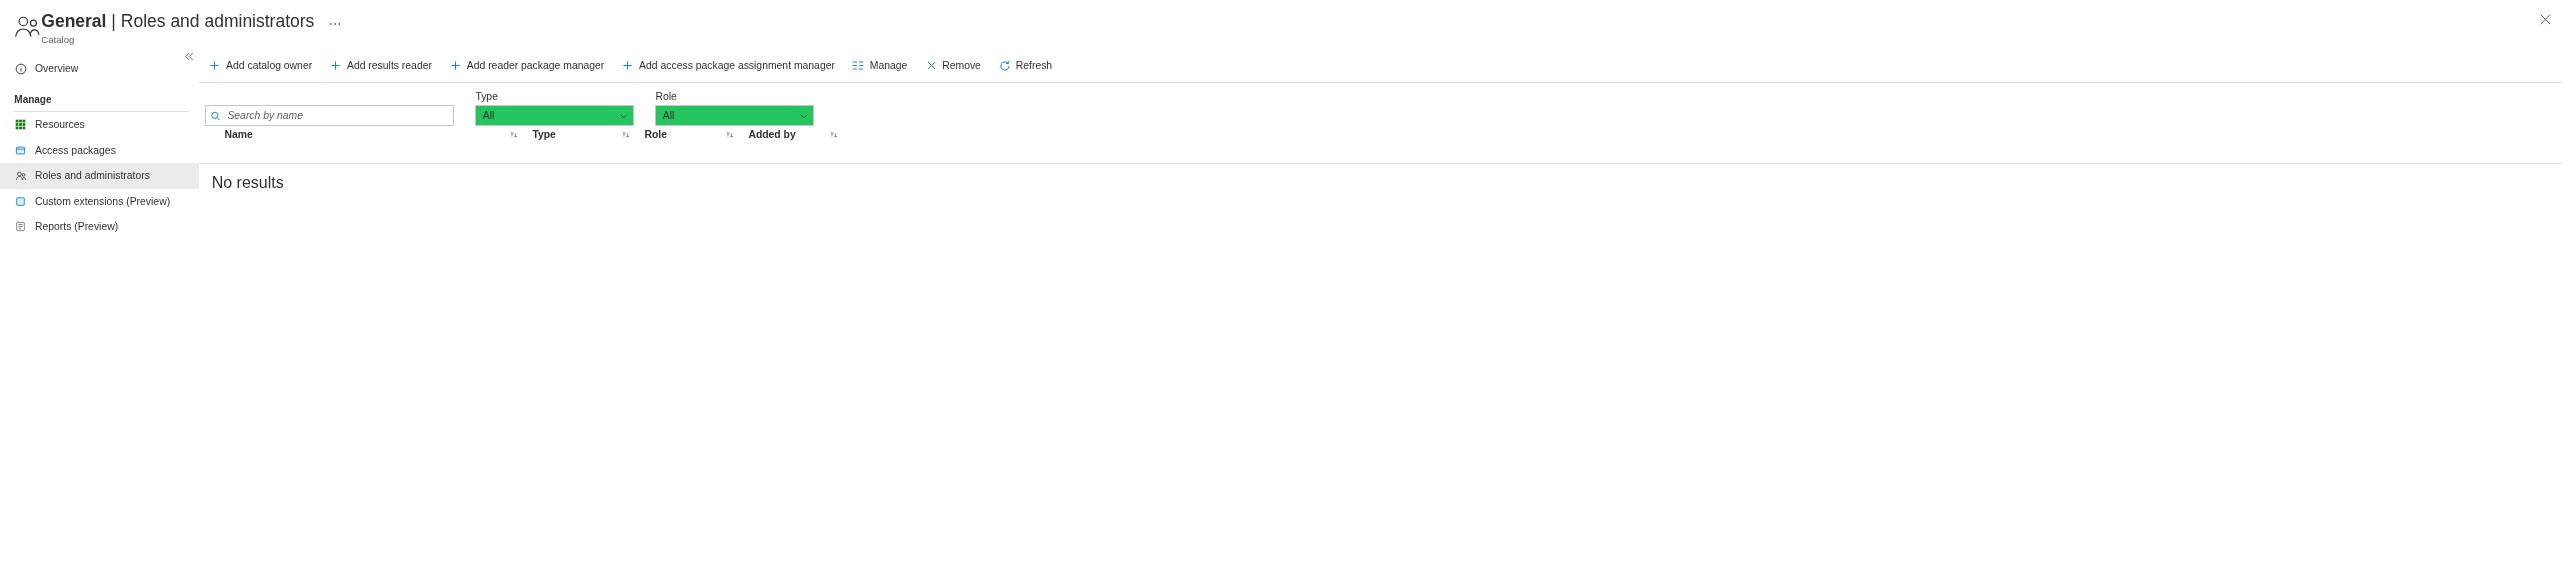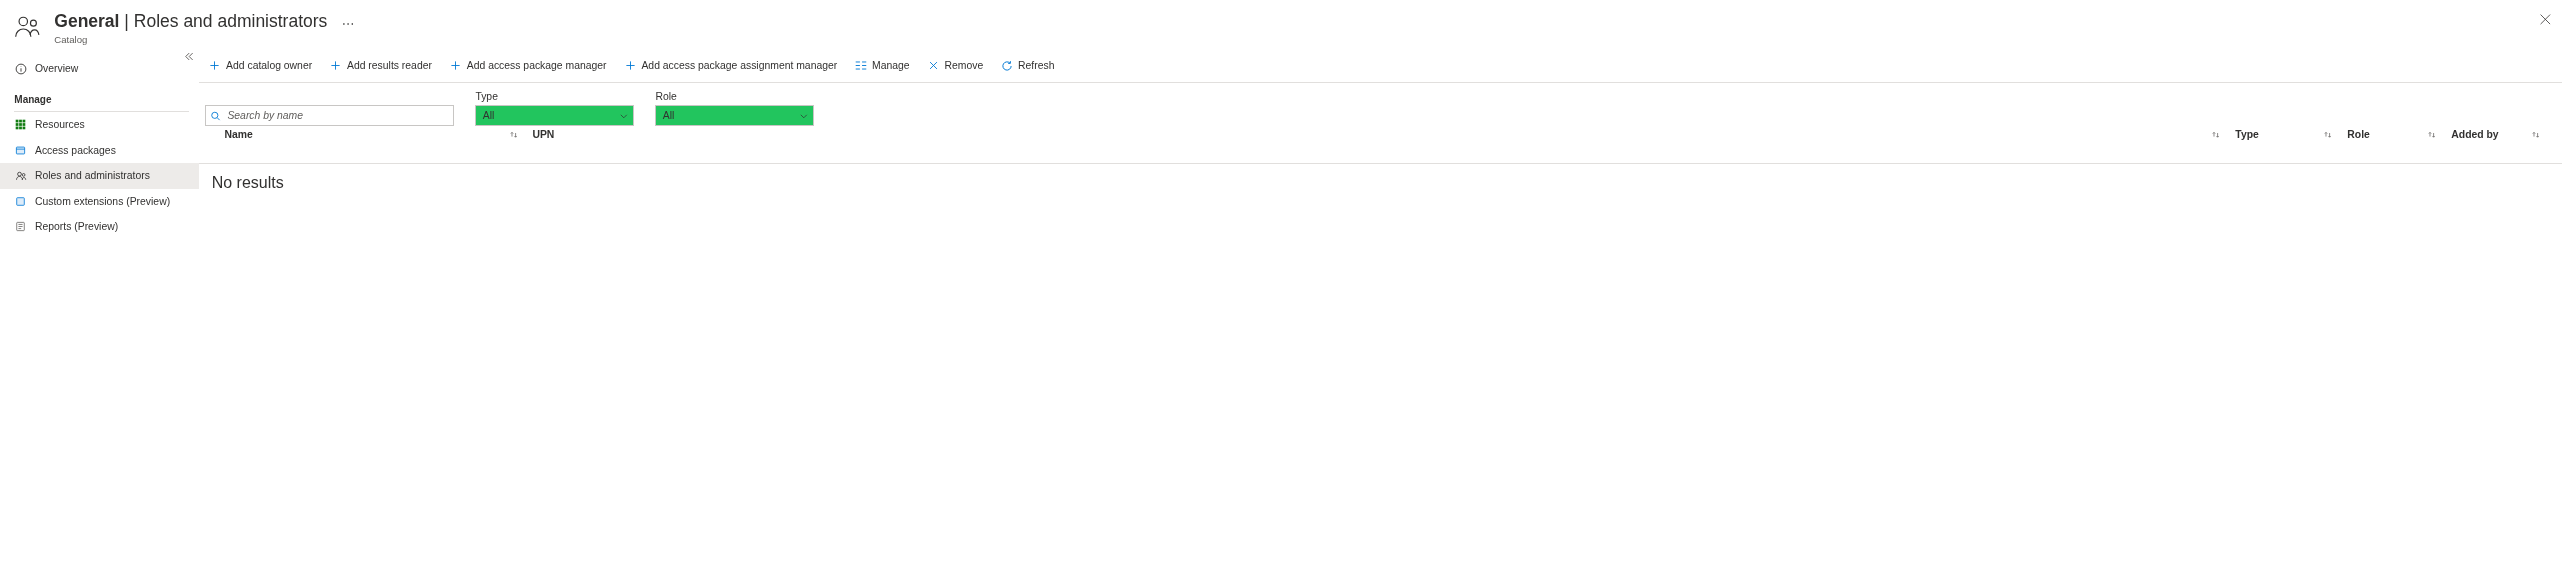--- a/index.html
+++ b/index.html
@@ -21,21 +21,21 @@
     width: 2576px;
   }
   .window { display: flex; flex-direction: column; width: 100%; }
   .header {
     display: flex; align-items: flex-start;
     padding: 11px 19px 6.4px 14.3px;
     min-height: 48px;
     position: relative;
   }
   .header-icon { width: 27px; height: 27px; margin-top: 1.6px; flex-shrink: 0; }
-  .header-titles { margin-left: 13px; }
+  .header-titles { margin-left: 0; }
   .header-title { font-size: 17.5px; font-weight: 400; line-height: 1.2; display: flex; align-items: center; gap: 8px;}
   .header-title strong { font-weight: 600; }
   .header-subtitle { font-size: 9.6px; color: var(--text-light); margin-top: 1.6px; }
   .header-more { margin-left: 14.3px; margin-top: 4.8px; color: var(--text); font-size: 12.7px; letter-spacing: 0.8px; cursor: pointer;}
   .header-close {
     position: absolute; top: 12.7px; right: 24px;
     cursor: pointer; color: #323130;
   }
   .body { display: flex; flex: 1; }
   .sidebar {
@@ -270,21 +270,21 @@
           </span>
           <span>Add results reader</span>
         </span>
         <span class="tool-btn">
           <span class="tool-icon">
             <svg width="11" height="11" viewBox="0 0 16 16" stroke="#0078d4" stroke-width="1.3">
                 <line x1="8" y1="2" x2="8" y2="14"></line>
                 <line x1="2" y1="8" x2="14" y2="8"></line>
               </svg>
           </span>
-          <span>Add access package manager</span>
+          <span>Add reader package manager</span>
         </span>
         <span class="tool-btn">
           <span class="tool-icon">
             <svg width="11" height="11" viewBox="0 0 16 16" stroke="#0078d4" stroke-width="1.3">
                 <line x1="8" y1="2" x2="8" y2="14"></line>
                 <line x1="2" y1="8" x2="14" y2="8"></line>
               </svg>
           </span>
           <span>Add access package assignment manager</span>
         </span>
@@ -358,29 +358,20 @@
       <div class="table-head-row">
         <div class="th th-name">
           <span>Name</span>
           <span class="sort">
             <svg width="9.6" height="9.6" viewBox="0 0 16 16" stroke="#605e5c" stroke-width="1.2" fill="none">
                 <path d="M5 11V4m0 0L3 6m2-2 2 2"></path>
                 <path d="M11 5v7m0 0 2-2m-2 2-2-2"></path>
               </svg>
           </span>
         </div>
-        <div class="th th-upn">
-          <span>UPN</span>
-          <span class="sort">
-            <svg width="9.6" height="9.6" viewBox="0 0 16 16" stroke="#605e5c" stroke-width="1.2" fill="none">
-                <path d="M5 11V4m0 0L3 6m2-2 2 2"></path>
-                <path d="M11 5v7m0 0 2-2m-2 2-2-2"></path>
-              </svg>
-          </span>
-        </div>
         <div class="th th-type">
           <span>Type</span>
           <span class="sort">
             <svg width="9.6" height="9.6" viewBox="0 0 16 16" stroke="#605e5c" stroke-width="1.2" fill="none">
                 <path d="M5 11V4m0 0L3 6m2-2 2 2"></path>
                 <path d="M11 5v7m0 0 2-2m-2 2-2-2"></path>
               </svg>
           </span>
         </div>
         <div class="th th-role">

